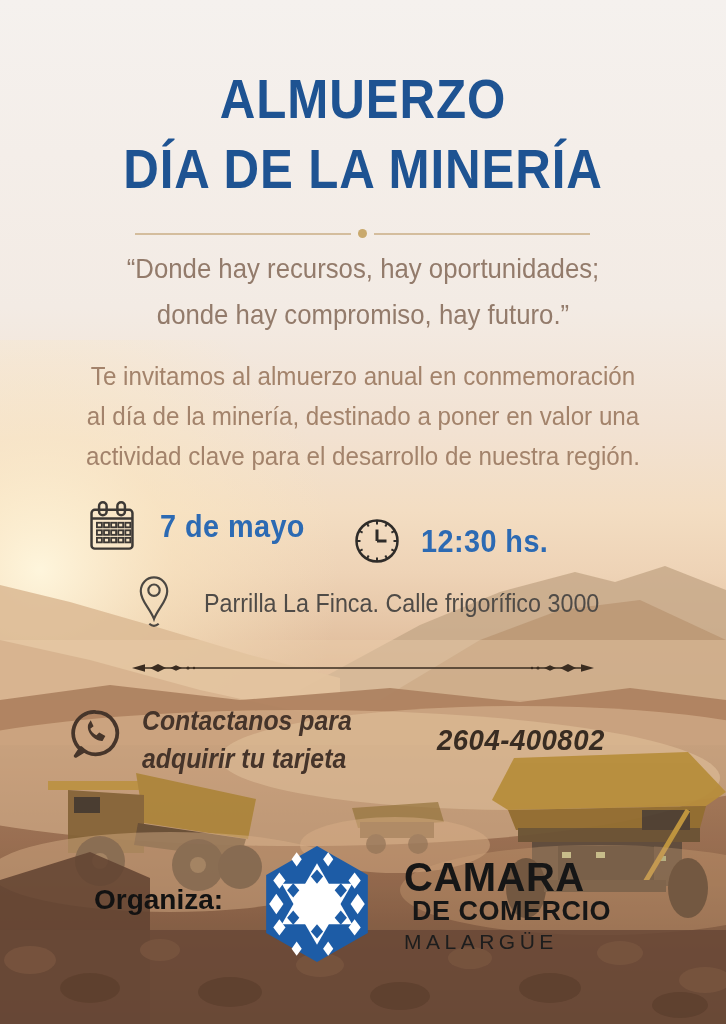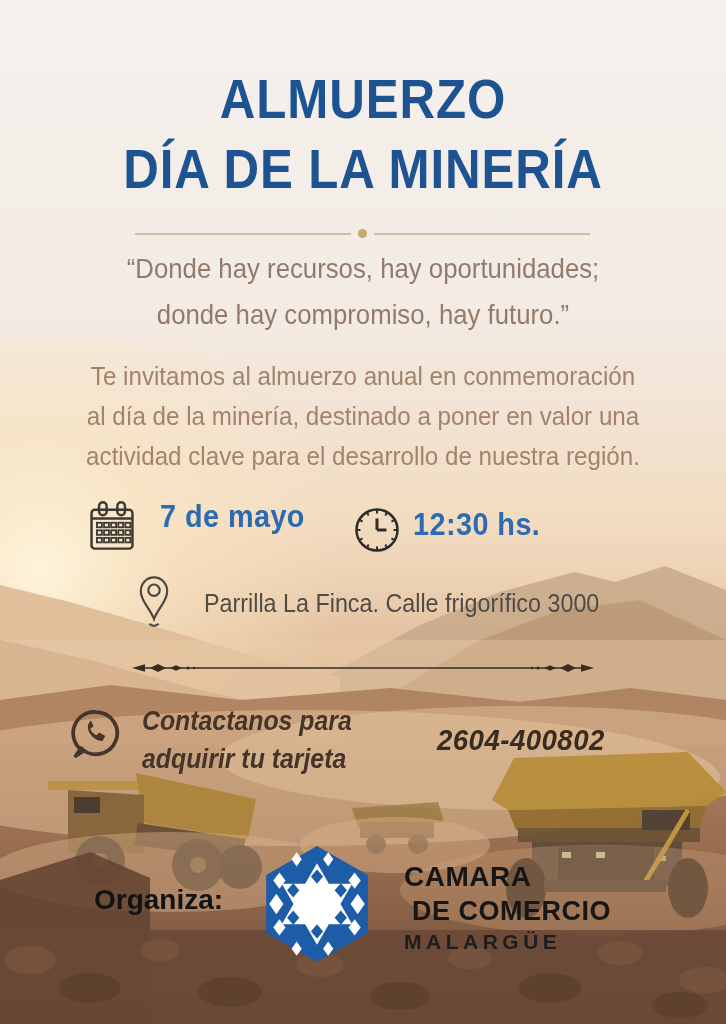--- a/index.html
+++ b/index.html
@@ -12,44 +12,44 @@
 
   .title{top:64px;text-align:center;color:#1e5392;font-weight:bold;
          font-size:56px;line-height:70px;letter-spacing:1px;transform:scaleX(.88);}
   .divider1{top:229px;left:135px;width:455px;display:flex;align-items:center;position:absolute;}
   .divider1 .line{flex:1;height:2px;background:#d4bd9d;}
   .divider1 .dot{width:9px;height:9px;border-radius:50%;background:#c9a96d;margin:0 7px;}
 
   .quote{top:246px;text-align:center;color:#937b6b;font-size:28px;line-height:46px;transform:scaleX(.92);}
   .intro{top:356px;text-align:center;color:#a3836b;font-size:26px;line-height:40px;transform:scaleX(.93);}
 
-  .meta{position:absolute;display:flex;align-items:flex-start;}
+  .meta{position:absolute;display:flex;align-items:center;}
   .meta-date{left:86px;top:498px;gap:22px;}
-  .meta-time{left:353px;top:506px;gap:12px;}
+  .meta-time{left:353px;top:517px;gap:20px;}
   .meta .blue{color:#2c6ab3;font-size:32px;font-weight:bold;letter-spacing:.5px;
               transform:scaleX(.9);transform-origin:0 50%;display:inline-block;}
 
   .venue{position:absolute;left:137px;top:574px;display:flex;gap:33px;}
   .venue .txt{margin-top:14px;color:#4f4b47;font-size:26.5px;
               transform:scaleX(.88);transform-origin:0 50%;display:inline-block;}
 
   .divider2{position:absolute;left:132px;top:660px;}
 
   .wa-icon{position:absolute;left:70px;top:708px;}
   .contact{position:absolute;left:142px;top:702px;color:#45342a;font-size:27px;line-height:38px;
            font-weight:bold;font-style:italic;transform:scaleX(.92);transform-origin:0 50%;}
   .phone{position:absolute;left:437px;top:723px;color:#382c22;font-size:30px;font-weight:bold;
          font-style:italic;letter-spacing:.5px;transform:scaleX(.92);transform-origin:0 50%;}
 
   .org-label{position:absolute;left:94px;top:884px;color:#121212;font-size:28px;font-weight:bold;}
   .org-logo{position:absolute;left:256px;top:843px;}
   .org-name{position:absolute;left:404px;top:858px;color:#161616;}
-  .org-name .l1{font-size:28px;font-weight:bold;line-height:38px;letter-spacing:.5px;}
+  .org-name .l1{font-size:40px;font-weight:bold;line-height:38px;letter-spacing:.5px;}
   .org-name .l2{font-size:27px;font-weight:bold;line-height:31px;letter-spacing:.5px;margin-left:8px;}
-  .org-name .l3{font-size:21px;font-weight:bold;line-height:30px;letter-spacing:4.5px;color:#1d1d1d;}
+  .org-name .l3{font-size:21px;font-weight:normal;line-height:30px;letter-spacing:4.5px;color:#1d1d1d;}
 </style>
 </head>
 <body>
 
 <div class="poster">
 
   <svg class="bg" viewBox="0 0 726 1024" preserveAspectRatio="none" aria-hidden="true">
     <defs>
       <linearGradient id="sky" x1="0" y1="0" x2="0" y2="1">
         <stop offset="0" stop-color="#f5f1ee"></stop>

